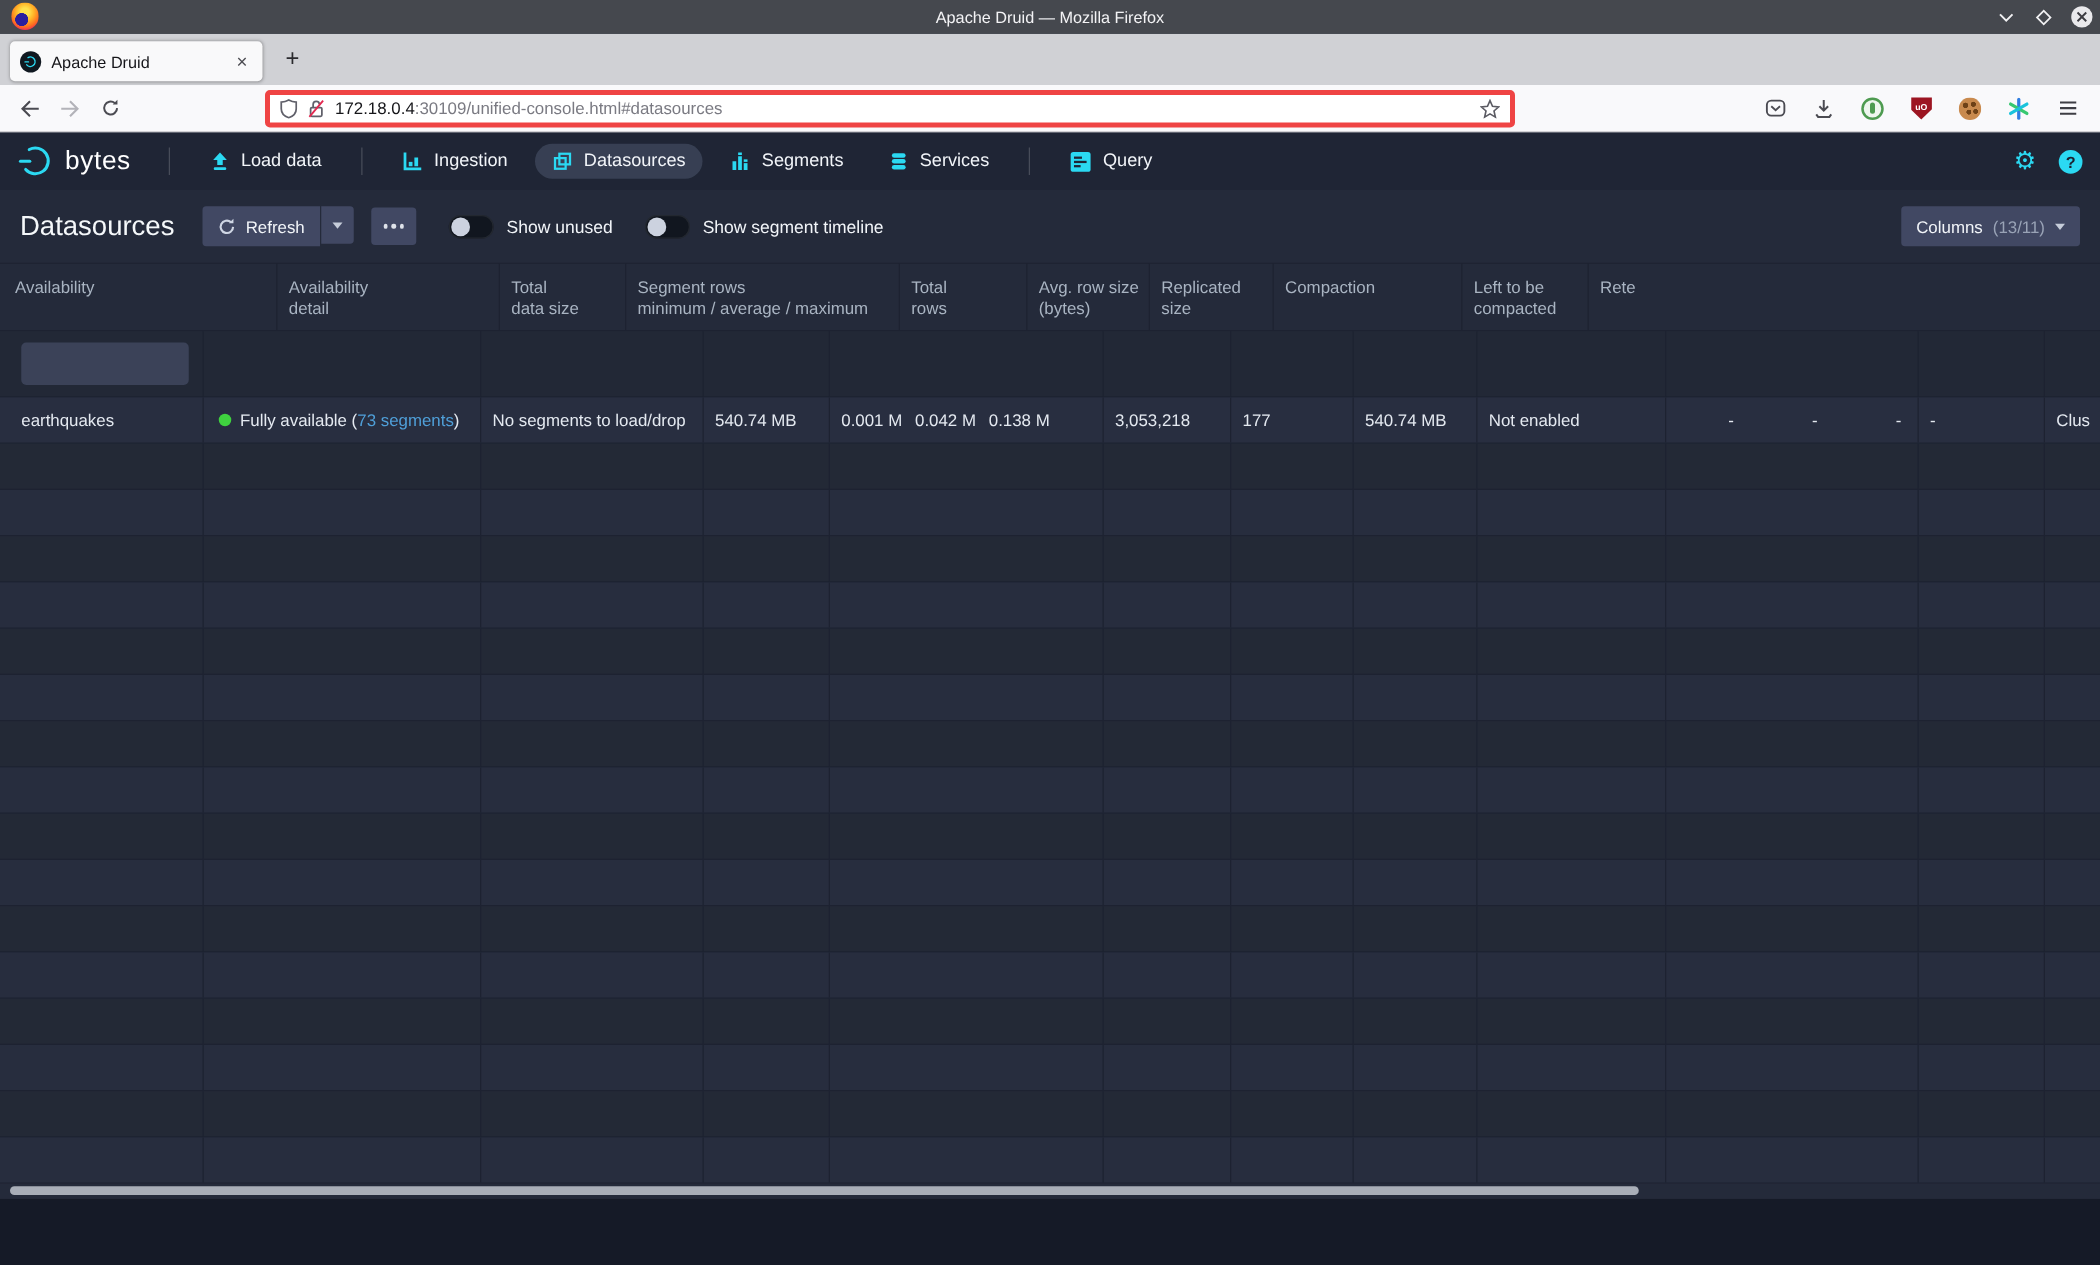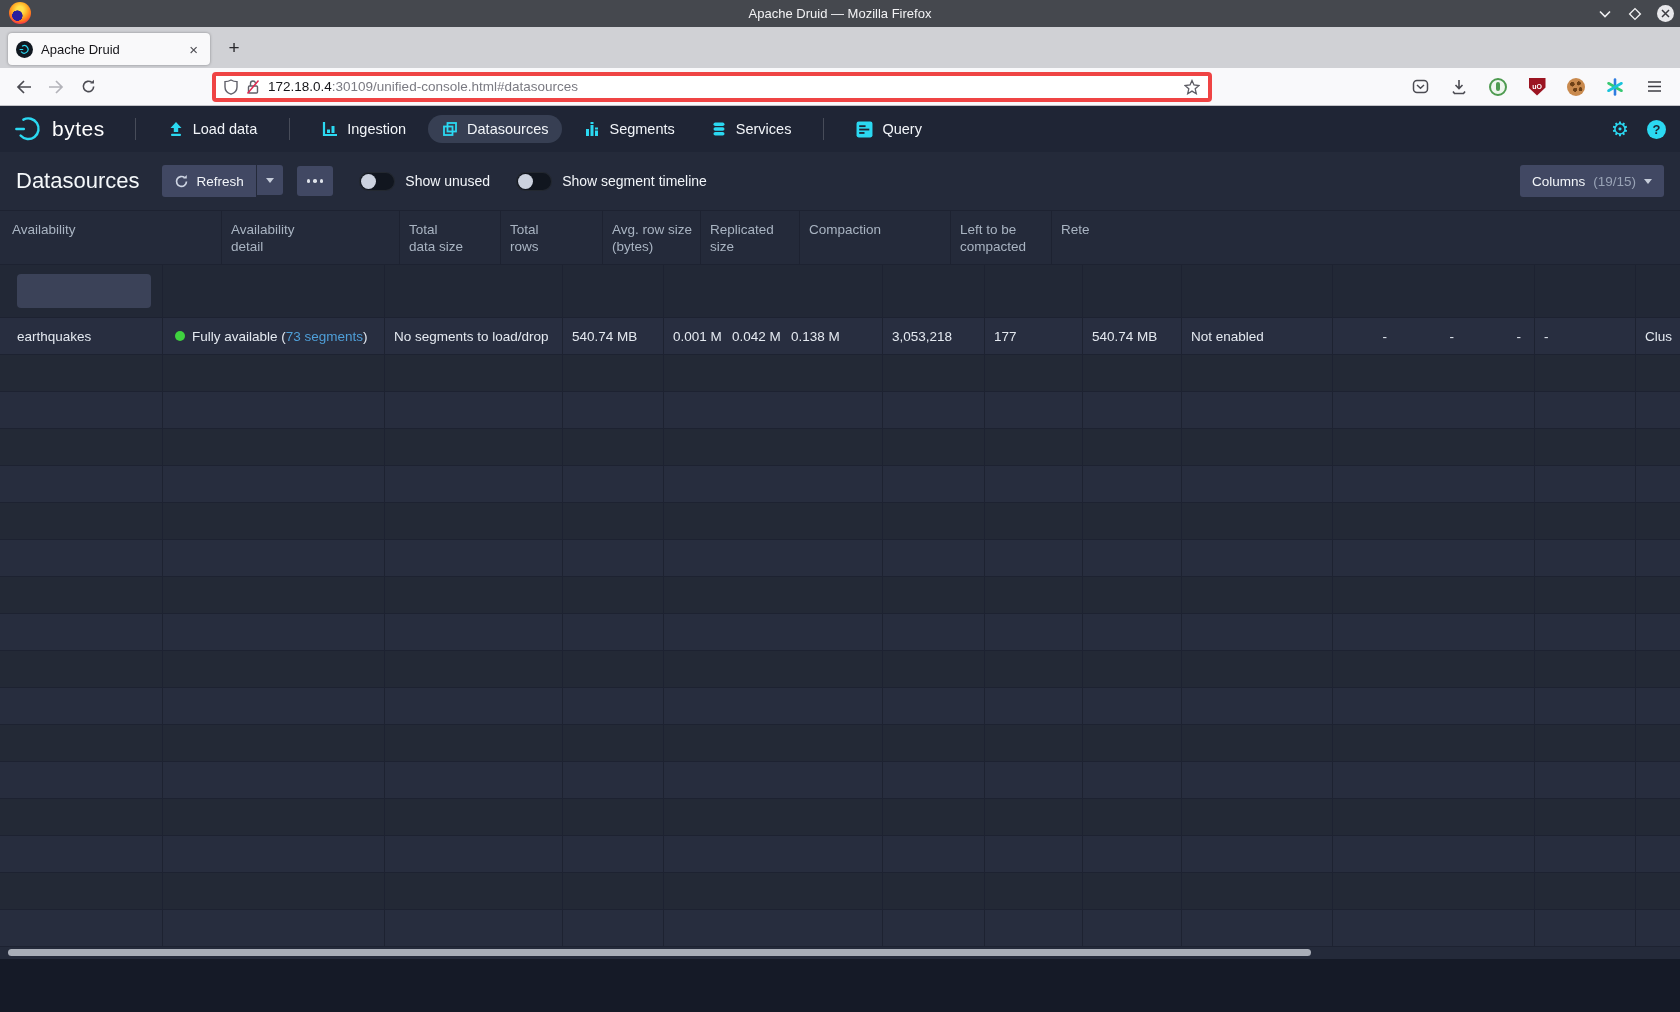--- a/index.html
+++ b/index.html
@@ -335,39 +335,43 @@
 
   <div class="toggle-wrap">
     <div class="switch">
         <div class="knob"></div>
       </div>
     <span>Show segment timeline</span>
   </div>
 
   <button class="bp-btn columns-btn">
     <span>Columns</span>
-    <span class="count-dim">(19/15)</span>
+    <span class="count-dim">(13/11)</span>
     <span class="caret"></span>
   </button>
 </div>
 
 <div class="tablewrap">
 
   <div class="trow thead">
     <div class="tcell c2">
         <div>Availability</div>
         <div></div>
       </div>
     <div class="tcell c3">
         <div>Availability</div>
         <div>detail</div>
       </div>
     <div class="tcell c4">
         <div>Total</div>
         <div>data size</div>
+      </div>
+    <div class="tcell c5">
+        <div>Segment rows</div>
+        <div>minimum / average / maximum</div>
       </div>
     <div class="tcell c6">
         <div>Total</div>
         <div>rows</div>
       </div>
     <div class="tcell c7">
         <div>Avg. row size</div>
         <div>(bytes)</div>
       </div>
     <div class="tcell c8">

